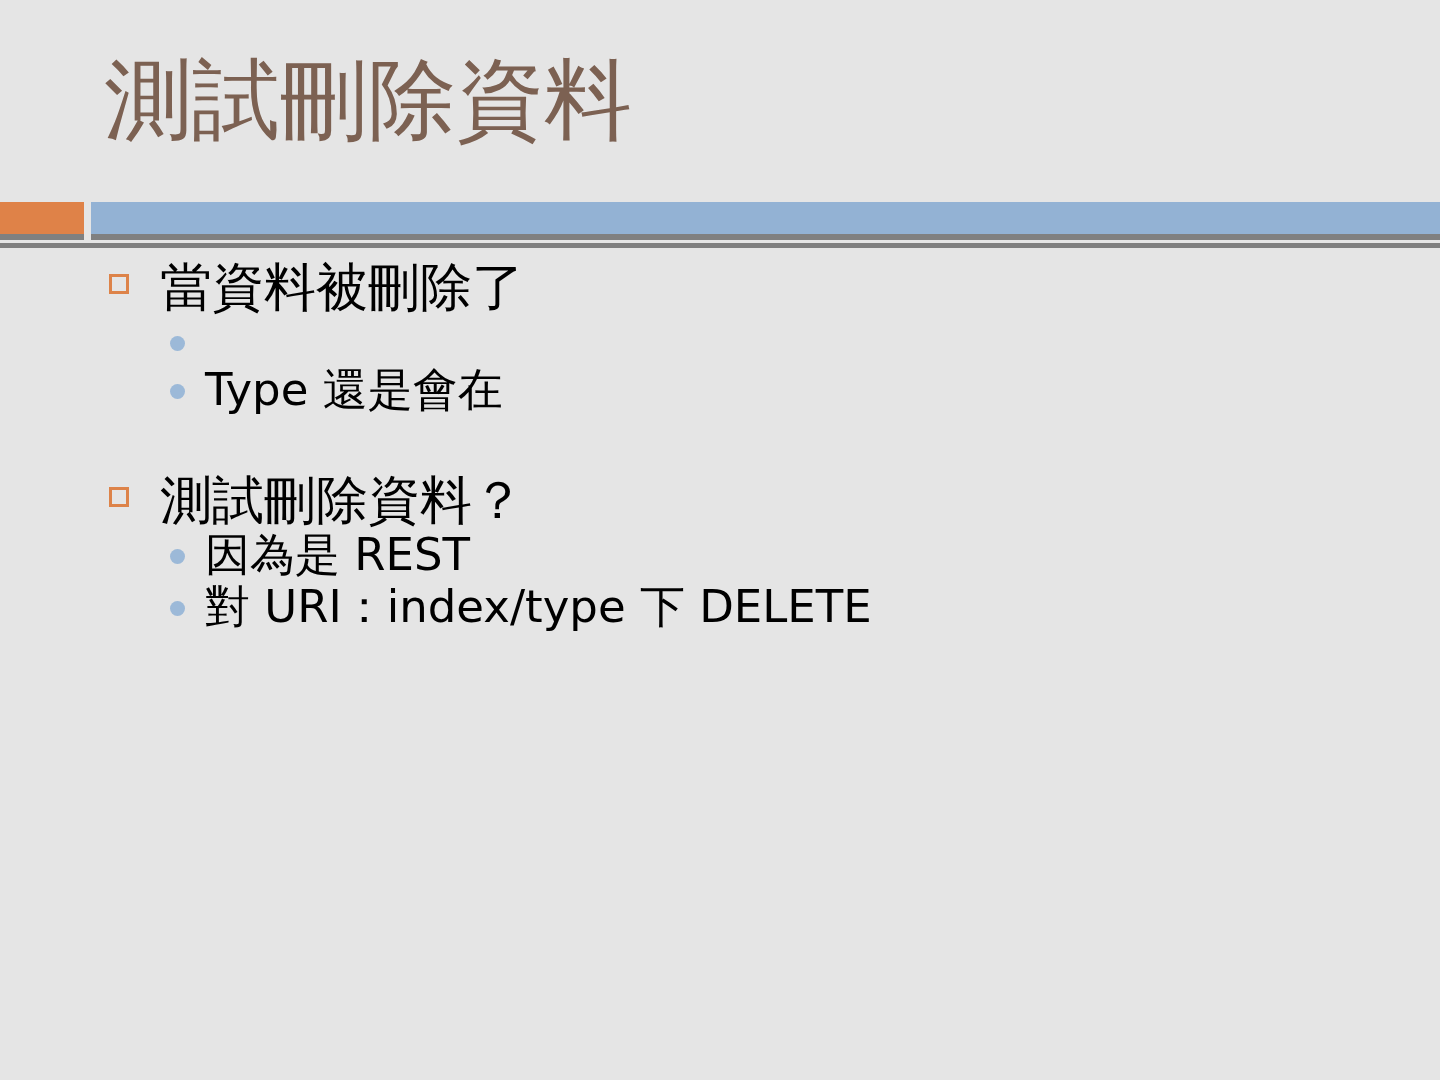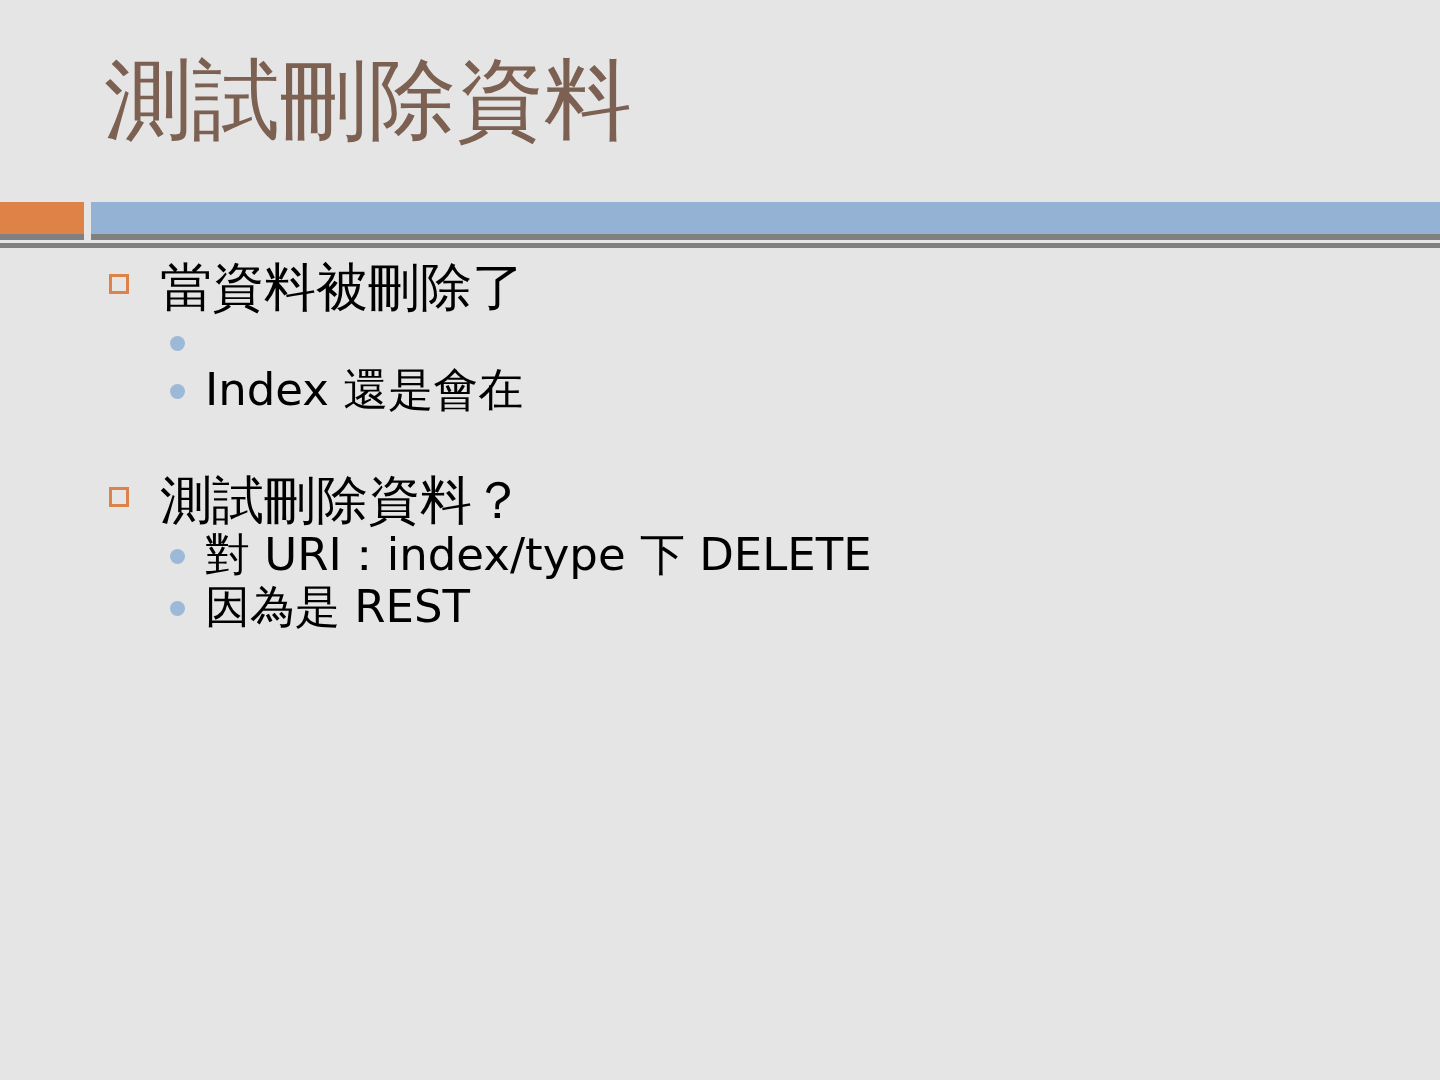--- a/index.html
+++ b/index.html
@@ -179,34 +179,34 @@
 
       <li class="level1">
         <span class="marker-square"></span>
         <span class="l1-text cjk">當資料被刪除了</span>
       </li>
       <li class="level2">
         <span class="marker-dot"></span>
       </li>
       <li class="level2">
         <span class="marker-dot"></span>
-        <span class="l2-text cjk">Index 還是會在</span>
+        <span class="l2-text cjk">Type 還是會在</span>
       </li>
 
       <li class="group-gap"></li>
 
       <li class="level1">
         <span class="marker-square"></span>
         <span class="l1-text cjk">測試刪除資料？</span>
       </li>
       <li class="level2">
         <span class="marker-dot"></span>
+        <span class="l2-text cjk">因為是 REST</span>
+      </li>
+      <li class="level2">
+        <span class="marker-dot"></span>
         <span class="l2-text cjk">對  URI：index/type  下 DELETE</span>
-      </li>
-      <li class="level2">
-        <span class="marker-dot"></span>
-        <span class="l2-text cjk">因為是 REST</span>
       </li>
 
     </ul>
   </div>
 
 </div>
 
 </body></html>

